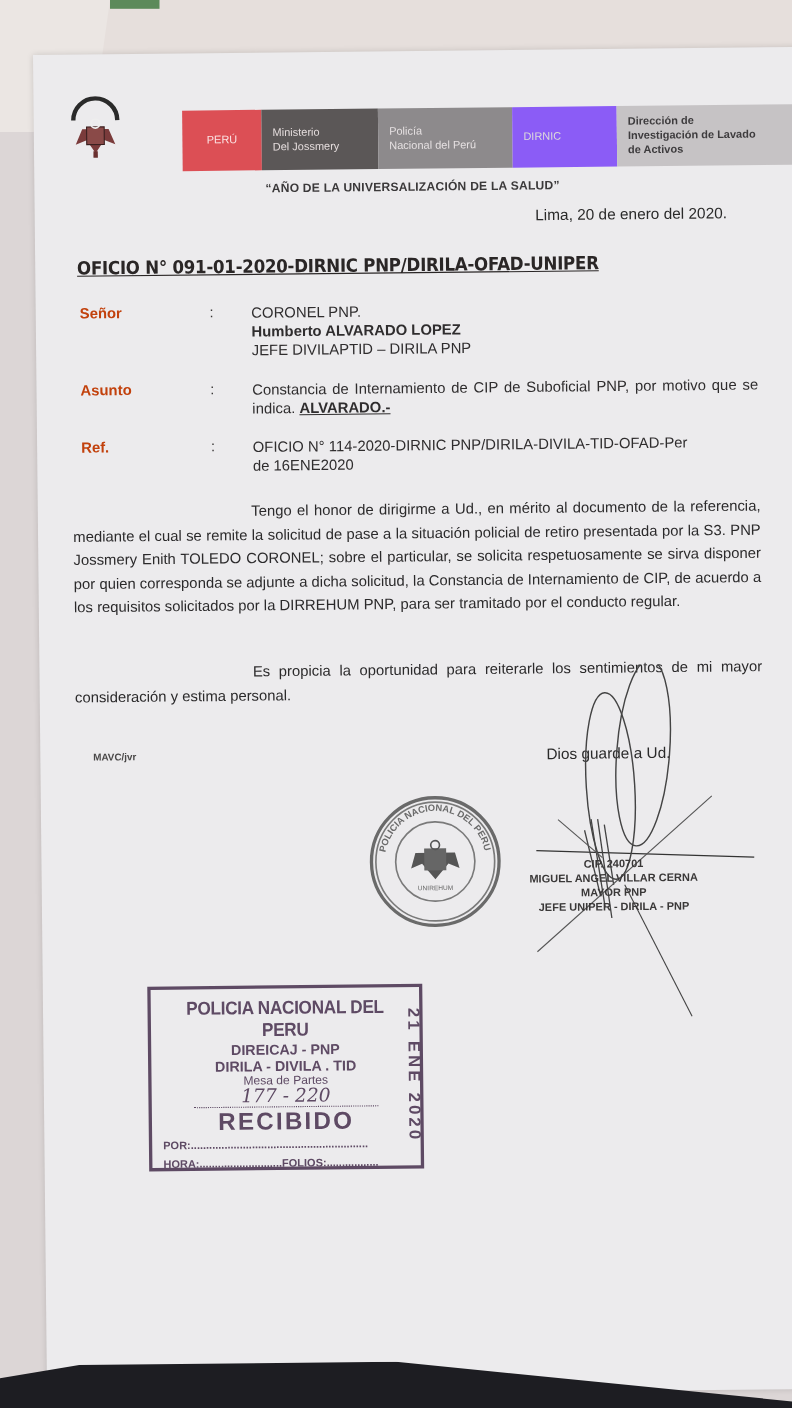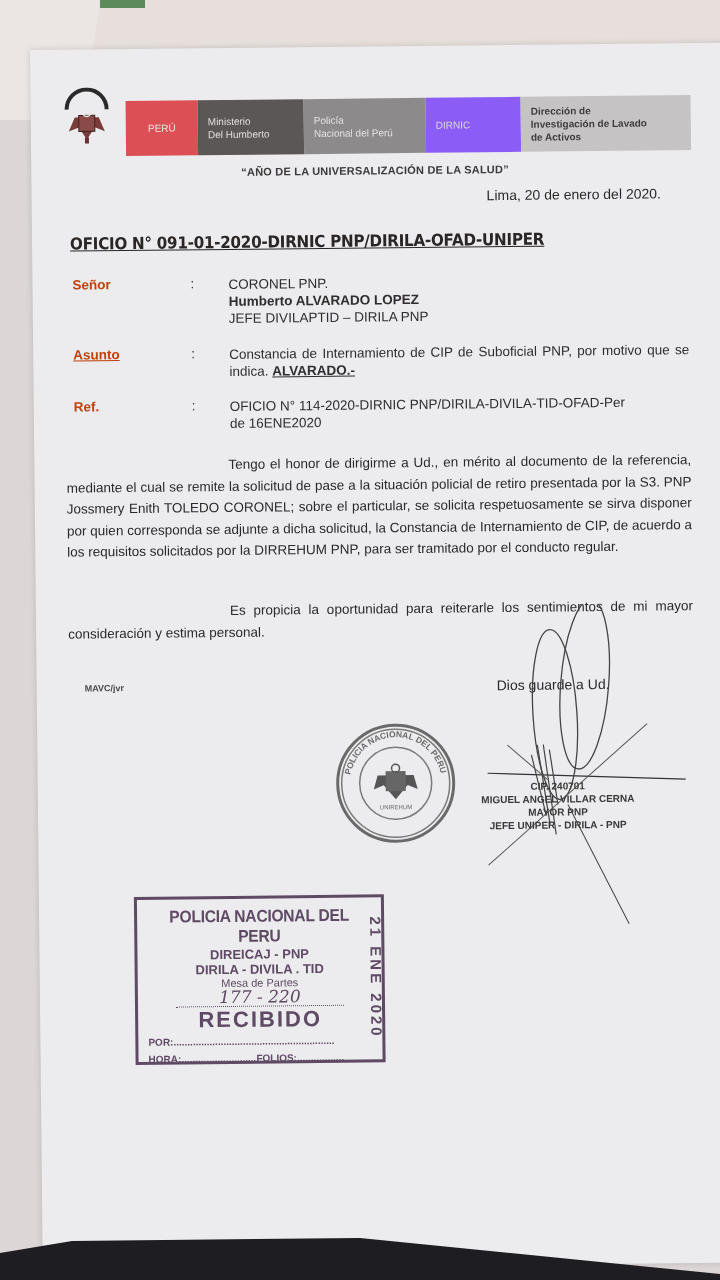--- a/index.html
+++ b/index.html
@@ -10,21 +10,21 @@
   .page{position:absolute;left:30px;top:50px;width:700px;height:1220px;background:#ecebed;
         transform:rotate(-0.6deg);transform-origin:top left;box-shadow:0 0 6px rgba(0,0,0,.15);}
   .bottom-dark2{position:absolute;left:0;top:1220px;width:720px;height:60px;background:#1d1d22;
         clip-path:polygon(0 55%,10% 35%,50% 30%,100% 90%,100% 100%,0 100%);}
 
   .abs{position:absolute;}
   
   .crest{left:28px;top:38px;width:56px;height:60px;}
   .band{left:95px;top:52px;height:55px;display:flex;}
   .band .seg{height:55px;display:flex;align-items:center;padding:0 10px;box-sizing:border-box;font-size:10px;line-height:13px;}
-  .seg-peru{width:72px;background:#dc4f55;color:#fbe3e3;font-size:15px;justify-content:center;}
+  .seg-peru{width:72px;background:#dc4f55;color:#fbe3e3;font-size:15px;justify-content:center;margin-left:40px;}
   .seg-min{width:106px;background:#5b5757;color:#e4dcdc;}
   .seg-pol{width:122px;background:#8d8a8c;color:#e6e1e2;}
   .seg-dir{width:95px;background:#8b5cf6;color:#dcd9db;font-size:9px;}
   .seg-dila{width:170px;background:#c6c3c5;color:#3e3c3e;font-weight:bold;font-size:11px;line-height:14px;}
   .motto{left:210px;top:118px;font-size:11px;color:#3b393a;font-weight:bold;letter-spacing:.2px;}
   .date{left:455px;top:142px;font-size:14px;color:#2a2a2a;}
   .oficio{left:38px;top:185px;font-family:"DejaVu Sans",sans-serif;font-weight:bold;font-size:16.5px;color:#2a2626;text-decoration:underline;letter-spacing:-0.3px;transform:scaleX(0.92);transform-origin:left;}
   .lbl{font-size:13.5px;font-weight:bold;color:#c2410c;}
   .colon{font-size:13.5px;color:#3a3838;}
   .val{font-size:13.5px;color:#2f2d2e;line-height:17px;}
@@ -60,21 +60,21 @@
     <rect x="20" y="28" width="16" height="16" fill="#8a4a48" stroke="#3a2020"></rect>
     <circle cx="28" cy="25" r="4" fill="none" stroke="#eee" stroke-width="1.5"></circle>
     <rect x="26" y="50" width="4" height="6" fill="#6a3030"></rect>
   </svg>
 
   <div class="abs band">
     <div class="seg seg-peru">PERÚ</div>
     <div class="seg seg-min">
       <div>
           <div>Ministerio</div>
-          <div>Del Humberto</div>
+          <div>Del Jossmery</div>
         </div>
     </div>
     <div class="seg seg-pol">
       <div>
           <div>Policía</div>
           <div>Nacional del Perú</div>
         </div>
     </div>
     <div class="seg seg-dir">DIRNIC</div>
     <div class="seg seg-dila">
@@ -91,21 +91,21 @@
   <div class="abs oficio">OFICIO N° 091-01-2020-DIRNIC PNP/DIRILA-OFAD-UNIPER</div>
 
   <div class="abs lbl" style="left:40px;top:228px;">Señor</div>
   <div class="abs colon" style="left:158px;top:228px;">:</div>
   <div class="abs val" style="left:196px;top:228px;">
     <div>CORONEL PNP.</div>
     <div style="font-weight:bold;">Humberto ALVARADO LOPEZ</div>
     <div>JEFE DIVILAPTID – DIRILA PNP</div>
   </div>
 
-  <div class="abs lbl" style="left:40px;top:298px;text-decoration:underline;">Asunto</div>
+  <div class="abs lbl" style="left:40px;top:298px;">Asunto</div>
   <div class="abs colon" style="left:158px;top:298px;">:</div>
   <div class="abs val" style="left:196px;top:298px;width:460px;text-align:justify;">
     <span>Constancia de Internamiento de CIP de Suboficial PNP, por motivo que se indica.</span> <span class="u">ALVARADO.-</span>
   </div>
 
   <div class="abs lbl" style="left:40px;top:350px;">Ref.</div>
   <div class="abs colon" style="left:158px;top:350px;">:</div>
   <div class="abs val" style="left:196px;top:350px;width:470px;">
     <div>OFICIO N° 114-2020-DIRNIC PNP/DIRILA-DIVILA-TID-OFAD-Per</div>
     <div>de 16ENE2020</div>

